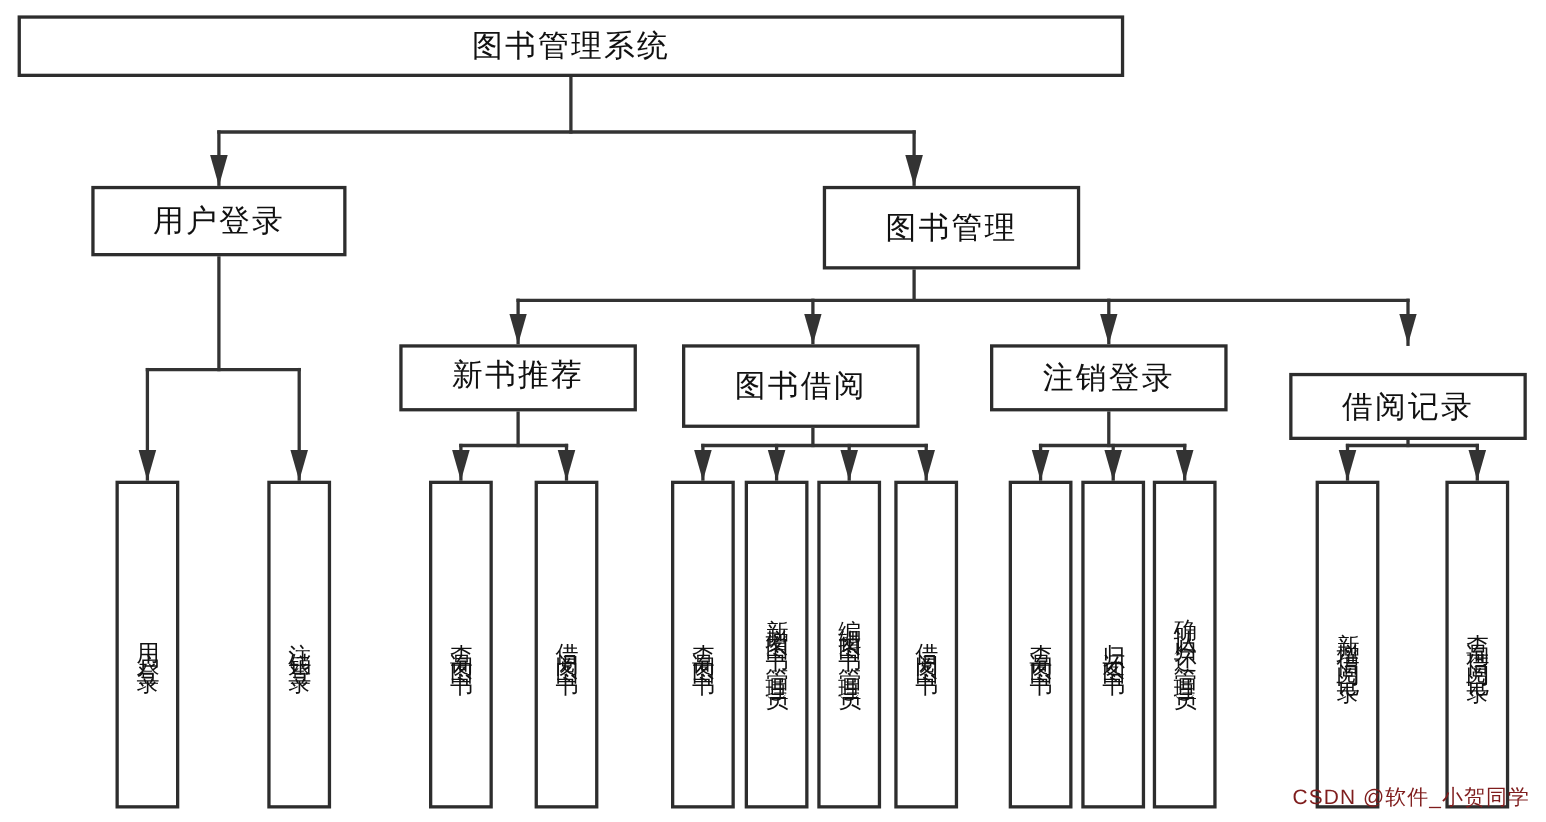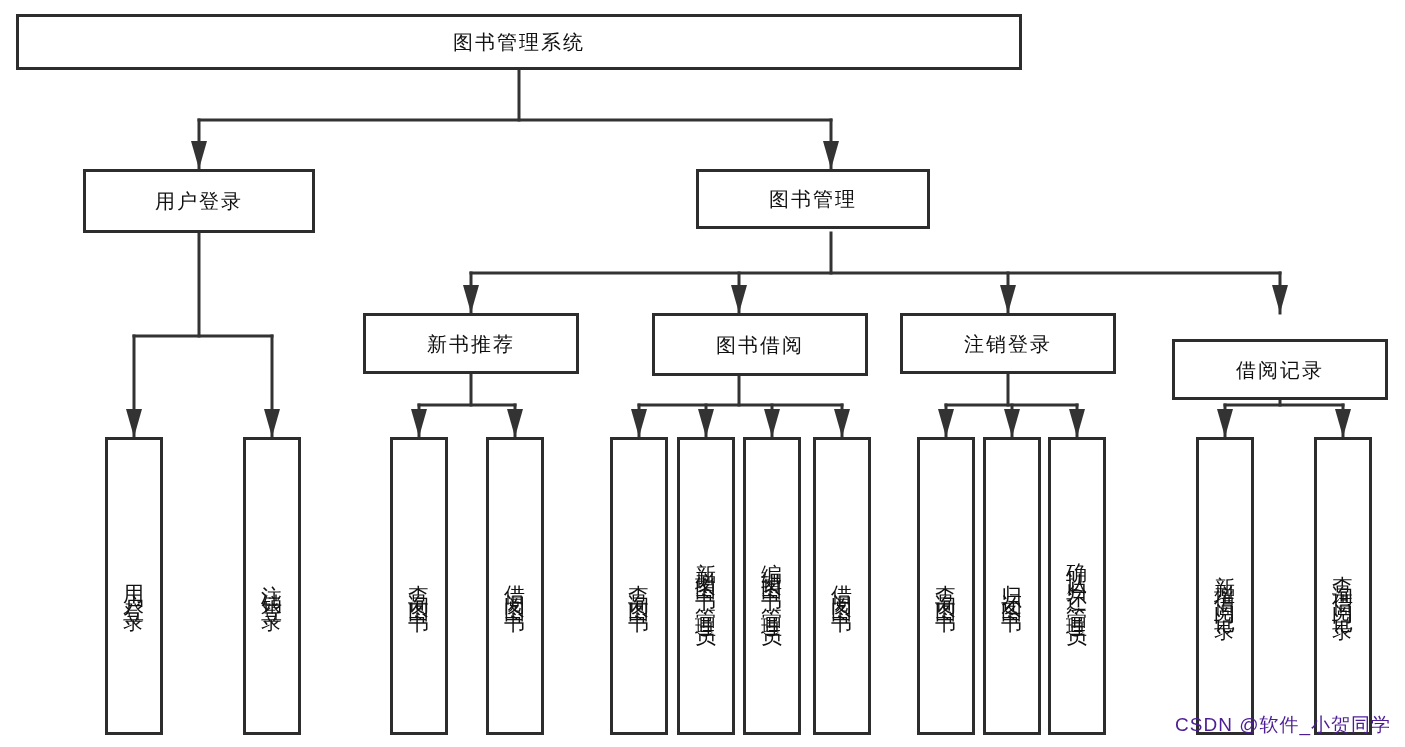--- a/index.html
+++ b/index.html
@@ -26,39 +26,39 @@
     box-sizing: border-box;
     background: #ffffff;
     border: 3px solid #2d2d2d;
     display: flex;
     align-items: center;
     justify-content: center;
     z-index: 1;
     color: #111111;
   }
   .hlabel {
-    font-size: 20px;
+    font-size: 28px;
     letter-spacing: 2px;
     white-space: nowrap;
     line-height: 1;
   }
   .vlabel {
     writing-mode: vertical-rl;
     text-orientation: mixed;
     font-size: 21px;
     letter-spacing: 9px;
     line-height: 1;
     white-space: nowrap;
   }
   #watermark {
     position: absolute;
     right: 14px;
     top: 712px;
     font-size: 19px;
-    color: #4c1d95;
+    color: #7f1d1d;
     letter-spacing: 1px;
     z-index: 2;
     white-space: nowrap;
   }
 </style>
 </head>
 <body>
 
 <div id="stage">
 
@@ -112,28 +112,28 @@
     </g>
   </svg>
 
   <div class="box" style="left:16px; top:14px; width:1006px; height:56px;">
     <span class="hlabel">图书管理系统</span>
   </div>
 
   <div class="box" style="left:83px; top:169px; width:232px; height:64px;">
     <span class="hlabel">用户登录</span>
   </div>
-  <div class="box" style="left:696px; top:169px; width:234px; height:60px;">
+  <div class="box" style="left:748px; top:169px; width:234px; height:76px;">
     <span class="hlabel">图书管理</span>
   </div>
 
-  <div class="box" style="left:363px; top:313px; width:216px; height:61px;">
+  <div class="box" style="left:363px; top:313px; width:216px; height:61px;font-family:Liberation Mono, monospace;">
     <span class="hlabel">新书推荐</span>
   </div>
-  <div class="box" style="left:652px; top:313px; width:216px; height:63px;">
+  <div class="box" style="left:620px; top:313px; width:216px; height:76px;">
     <span class="hlabel">图书借阅</span>
   </div>
   <div class="box" style="left:900px; top:313px; width:216px; height:61px;">
     <span class="hlabel">注销登录</span>
   </div>
   <div class="box" style="left:1172px; top:313px; width:216px; height:61px;margin-top:26px;">
     <span class="hlabel">借阅记录</span>
   </div>
 
   <div class="box" style="left:105px; top:437px; width:58px; height:298px;">

